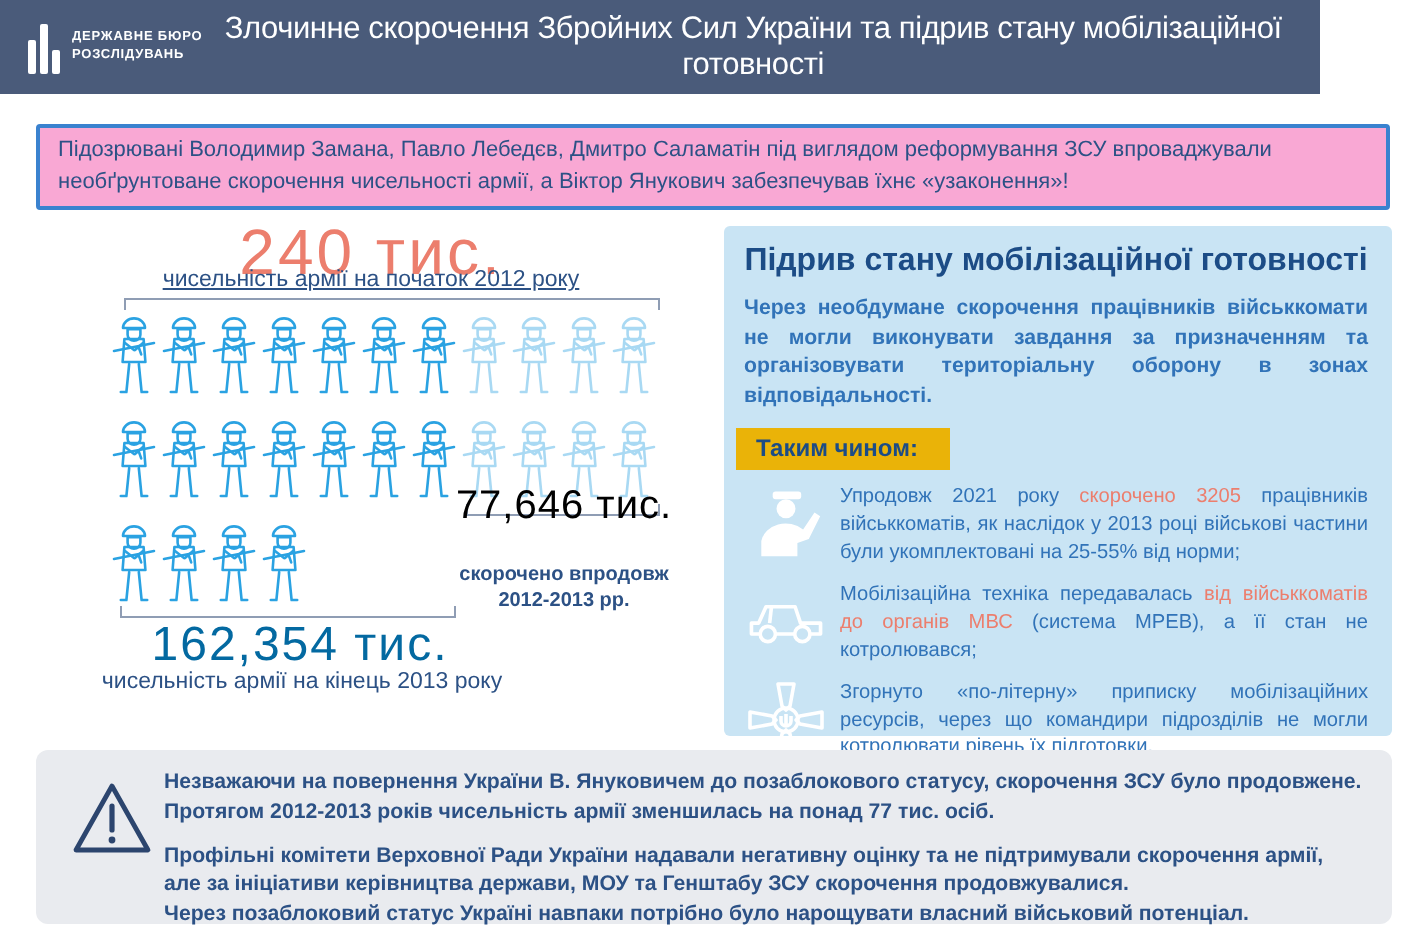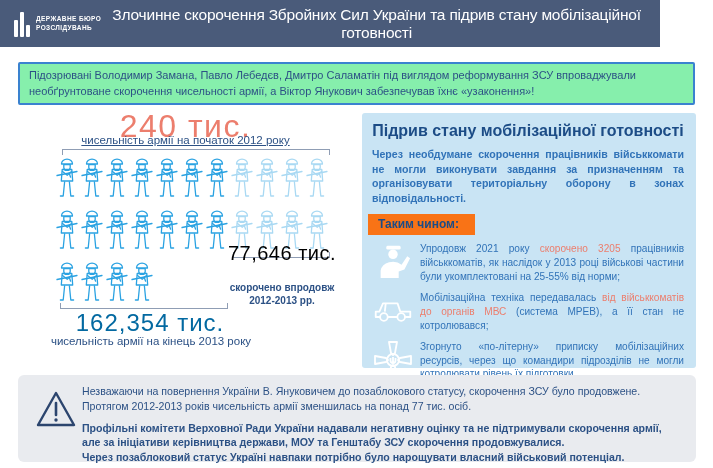--- a/index.html
+++ b/index.html
@@ -26,21 +26,21 @@
   .logo-bars i:nth-child(3){ height:12px; }
   .logo-text { color:#fff; font-size:6.5px; font-weight:bold; letter-spacing:.4px; line-height:1.25; }
   .header-title {
     flex:1; text-align:center; color:#ffffff; font-size:15.5px; font-weight:500;
     letter-spacing:-0.2px; padding-left:6px;
   }
 
   
   .lead {
     position:absolute; left:18px; top:62px; width:677px; min-height:41px;
-    background:#86efac; border:2px solid #3a82cf; border-radius:2px;
+    background:#f9a8d4; border:2px solid #3a82cf; border-radius:2px;
     padding:4px 9px; font-size:11px; font-weight:500; color:#2c5185; line-height:1.42;
   }
 
   
   .figure { position:absolute; left:18px; top:106px; width:340px; height:264px; }
   .fig-start-value { position:absolute; left:0; top:2px; width:335px; text-align:center;
     color:#ec7e6d; font-size:32px; letter-spacing:1.5px; }
   .fig-start-caption { position:absolute; left:0; top:28px; width:335px; text-align:center;
     color:#2c5185; font-size:11.5px; font-weight:500;text-decoration:underline; }
   .bracket-down { position:absolute; left:44px; top:43px; width:268px; height:6px;
@@ -63,36 +63,36 @@
   .fig-end-caption { position:absolute; left:8px; top:229px; width:250px; text-align:center;
     color:#2c5185; font-size:11.5px; font-weight:500; }
 
   
   .panel {
     position:absolute; left:362px; top:113px; width:334px; height:255px;
     background:#c9e4f4; border-radius:3px; padding:9px 12px 8px 10px;
   }
   .panel-title { text-align:center; color:#1c4c86; font-size:16px; font-weight:bold; margin-bottom:7px; }
   .panel-intro { color:#3173b8; font-size:10.6px; font-weight:600; line-height:1.38; text-align:justify; margin-bottom:9px; }
-  .thus-box { display:inline-block; background:#f97316; color:#1c4c86; font-size:12px; font-weight:bold;
+  .thus-box { display:inline-block; background:#eab308; color:#1c4c86; font-size:12px; font-weight:bold;
     padding:3px 16px 4px 10px; margin-left:-4px; margin-bottom:7px; }
   .bullet { display:flex; align-items:flex-start; gap:6px; margin-bottom:8px; }
   .bullet-icon { flex:0 0 42px; display:flex; justify-content:center; }
   .bullet-text { flex:1; color:#3173b8; font-size:10.1px; font-weight:500; line-height:1.35; text-align:justify; }
   .hl-red { color:#ec7e6d; }
 
   
   .footer {
     position:absolute; left:18px; top:375px; width:678px; height:87px;
     background:#e9ebef; border-radius:6px;
   }
   .warn-wrap { position:absolute; left:16px; top:14px; }
   .footer-text { position:absolute; left:64px; top:9px; right:14px;
     color:#2c5185; font-size:10.6px; line-height:1.4; }
-  .footer-para1 { font-weight:400; margin-bottom:7px; }
+  .footer-para1 { font-weight:700; margin-bottom:7px; }
   .footer-para2 { font-weight:bold; }
 
   svg.white-icon { display:block; }
 </style>
 </head>
 <body>
 
 <svg width="0" height="0" style="position:absolute">
   <defs>
     <symbol id="soldier" viewBox="0 0 24 46">

